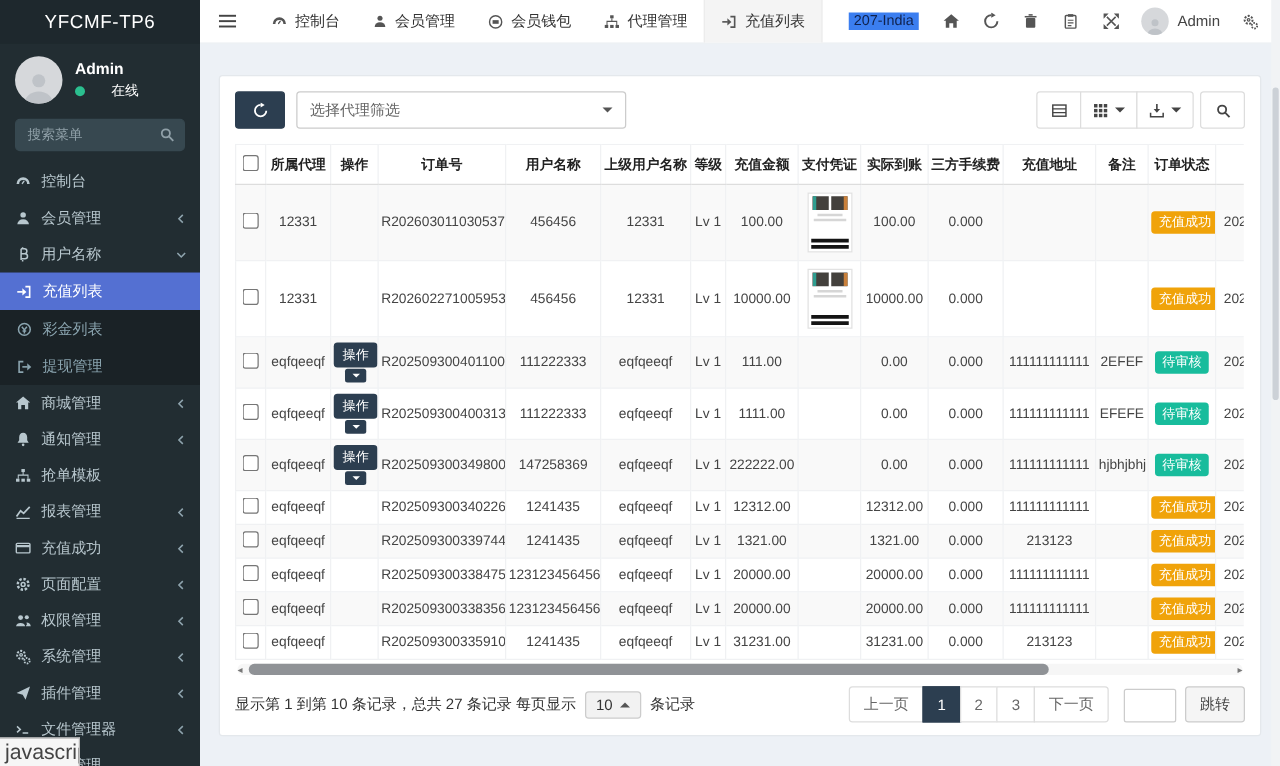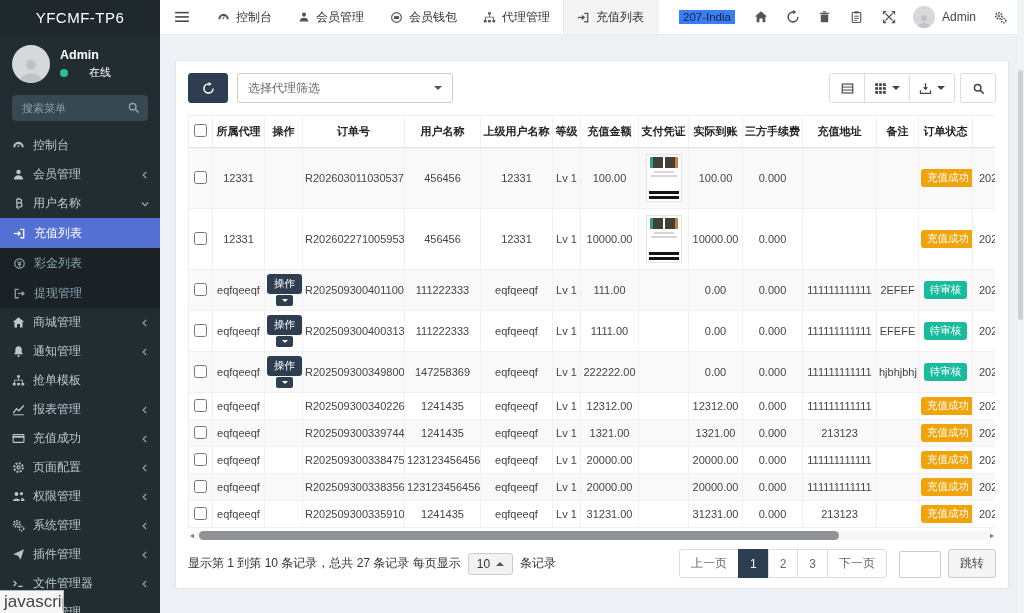--- a/index.html
+++ b/index.html
@@ -41,21 +41,21 @@
   .nav-right{margin-left:auto;display:flex;align-items:center;padding-right:8px}
   .sel-text{background:#3b7ef0;color:#10224d;padding:1px 4px;font-size:11.5px;margin-right:10px}
   .nav-ico{width:32px;height:35px;display:flex;align-items:center;justify-content:center;color:#555;cursor:pointer}
   .nav-user{display:flex;align-items:center;gap:7px;padding:0 8px;color:#444;cursor:pointer}
 
   
   .panel{position:absolute;left:175px;top:60px;width:834px;background:#fff;border:1px solid #e4e8ec;border-radius:3px;padding:12px 12px 10px;z-index:2}
   .toolbar{display:flex;align-items:center;margin-bottom:12px}
   .btn{border:1px solid #ddd;background:#fff;border-radius:3px;display:inline-flex;align-items:center;justify-content:center;cursor:pointer;font-family:inherit;font-size:12px;color:#444}
   .btn-refresh{width:40px;height:30px;background:#2c3e50;border-color:#2c3e50;color:#fff}
-  .filter-dd{width:216px;height:30px;border:1px solid #ccc;border-radius:3px;margin-left:9px;display:flex;align-items:center;padding:0 10px;color:#666;cursor:pointer}
+  .filter-dd{width:264px;height:30px;border:1px solid #ccc;border-radius:3px;margin-left:9px;display:flex;align-items:center;padding:0 10px;color:#666;cursor:pointer}
   .filter-dd .caret-down{margin-left:auto;color:#555}
   .caret-down{width:0;height:0;border-left:4px solid transparent;border-right:4px solid transparent;border-top:4px solid currentColor}
   .caret-up{width:0;height:0;border-left:4px solid transparent;border-right:4px solid transparent;border-bottom:4px solid #555}
   .toolbar-right{margin-left:auto;display:flex;align-items:center}
   .tbtn{height:30px;min-width:36px;padding:0 9px;border-radius:0;margin-left:-1px;gap:5px}
   .tbtn:first-child{border-radius:3px 0 0 3px;margin-left:0}
   .tbtn.last{border-radius:0 3px 3px 0}
   .tbtn.search{border-radius:3px;margin-left:5px}
 
   

